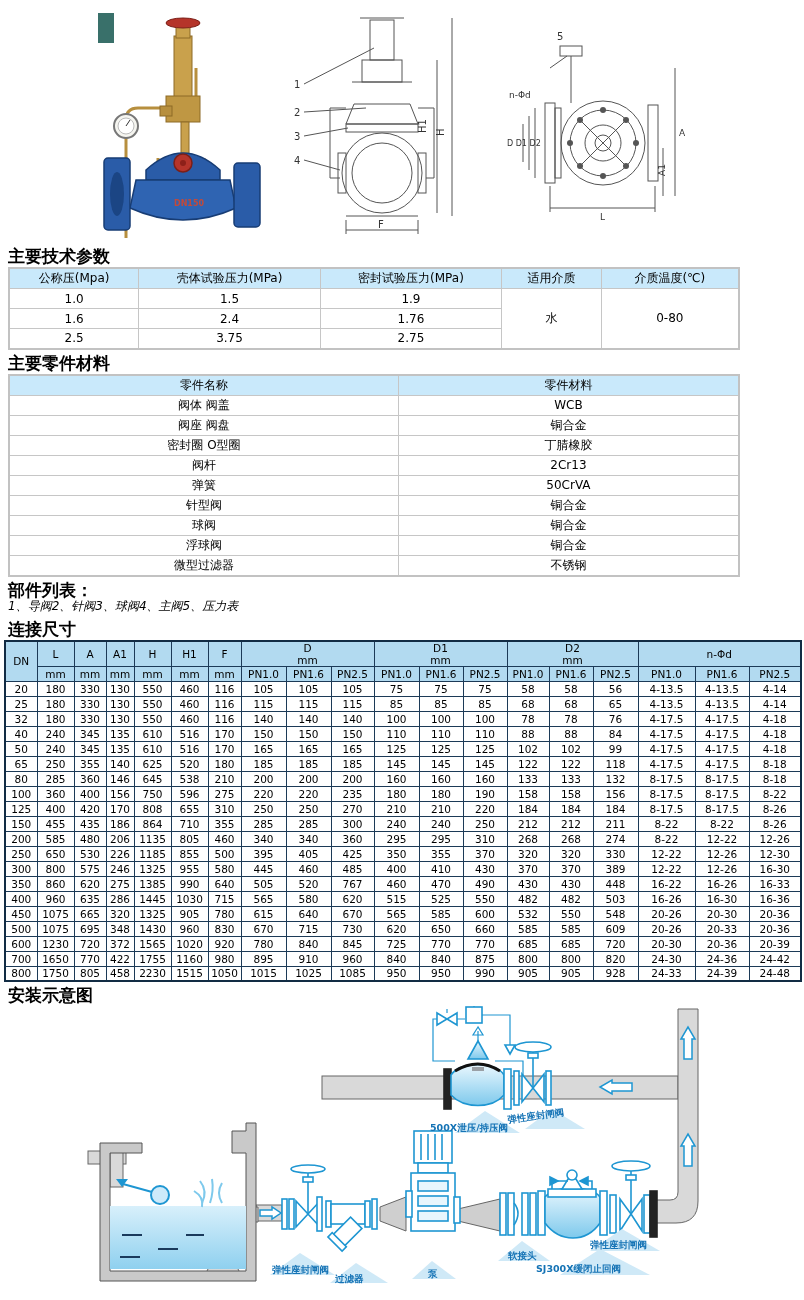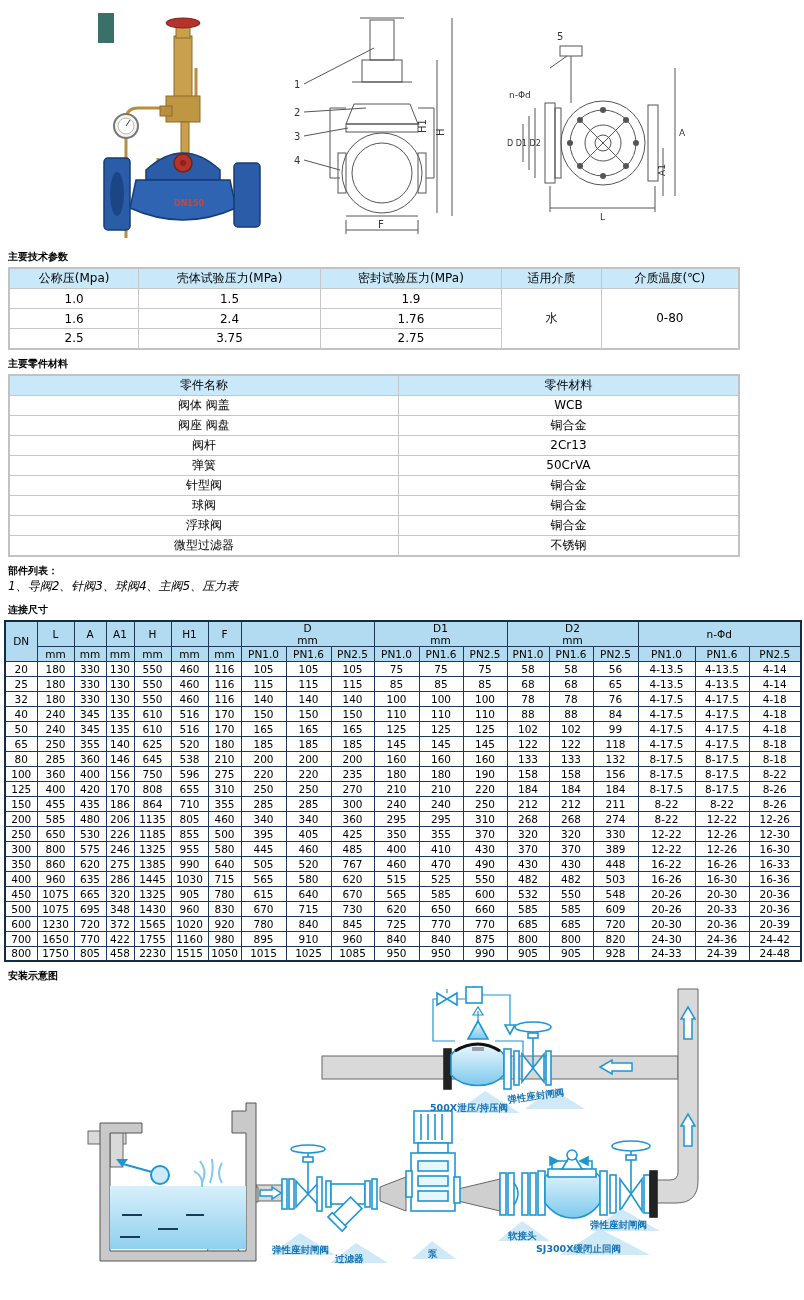--- a/index.html
+++ b/index.html
@@ -4,21 +4,21 @@
 <style>
   * { box-sizing: border-box; }
   html,body { margin:0; padding:0; background:#fff; }
   body {
     width:804px; height:1300px; position:relative; overflow:hidden;
     font-family:"DejaVu Sans","Liberation Sans",sans-serif; color:#000;
   }
   .figures { position:relative; width:804px; height:243px; }
   .fig { position:absolute; top:8px; }
   .section-title {
-    font-size:10px; font-weight:bold; margin:0; padding:6px 0 3px 8px; line-height:15px;
+    font-size:17px; font-weight:bold; margin:0; padding:6px 0 3px 8px; line-height:15px;
   }
   
   table.t12 {
     border-collapse:collapse; margin-left:8px; width:732px;
     font-size:12px; text-align:center; border:2px solid #c2c2c2;
   }
   .t12 th, .t12 td { border:1px solid #c6c6c6; height:20px; font-weight:normal; padding:1px 2px; }
   .t12 th { background:#c9e9fb; }
   
   table.dims {
@@ -209,20 +209,24 @@
     </tr>
   </thead>
   <tbody>
       <tr>
         <td>阀体 阀盖</td>
         <td>WCB</td>
       </tr>
       <tr>
         <td>阀座 阀盘</td>
         <td>铜合金</td>
+      </tr>
+      <tr>
+        <td>密封圈 O型圈</td>
+        <td>丁腈橡胶</td>
       </tr>
       <tr>
         <td>阀杆</td>
         <td>2Cr13</td>
       </tr>
       <tr>
         <td>弹簧</td>
         <td>50CrVA</td>
       </tr>
       <tr>

